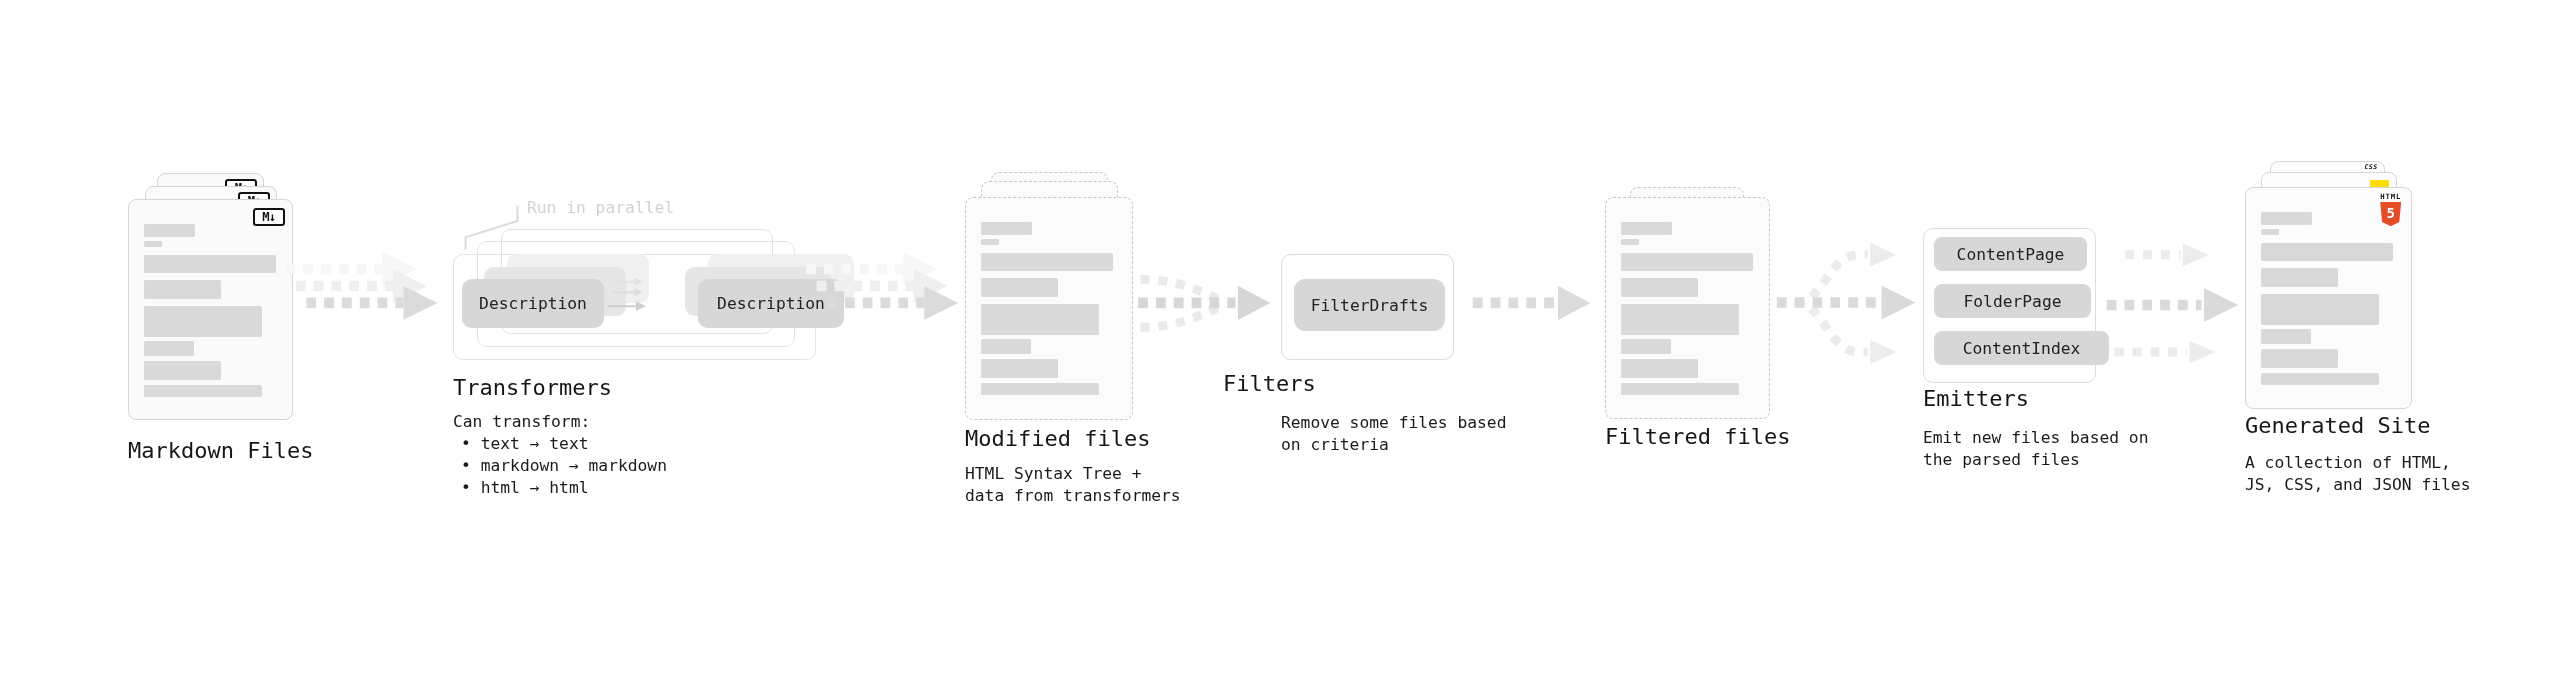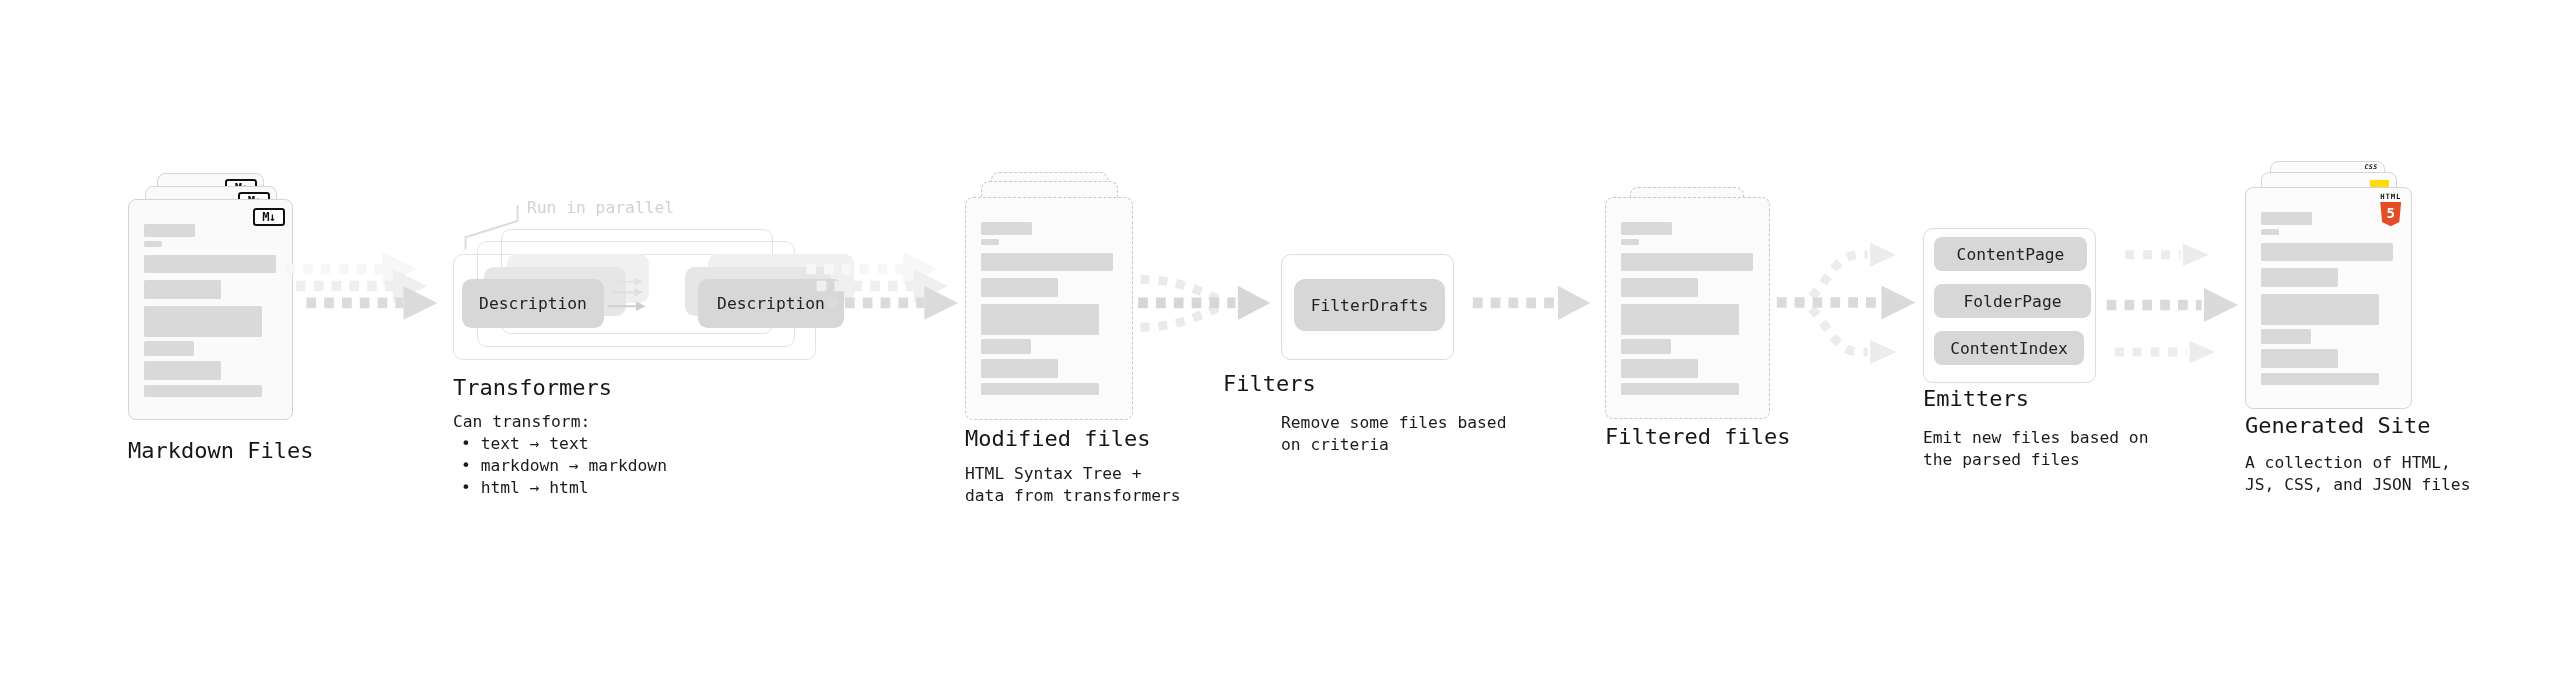--- a/index.html
+++ b/index.html
@@ -213,21 +213,21 @@
     <path d="M 28,77 C 65,77 68,138 108,138 L 118,138" fill="none" stroke="#ececec" stroke-width="11" stroke-dasharray="11 11"></path>
     <polygon points="121,123 153,138 121,153" fill="#ececec"></polygon>
     <line x1="6" y1="77" x2="132" y2="77" stroke="#dadada" stroke-width="13" stroke-dasharray="12 10"></line>
     <polygon points="135,56 177,77 135,98" fill="#dadada"></polygon>
   </svg>
 
   <div>
     <div class="frame filled" style="left:1923px; top:228px; width:173px; height:155px; border-color:#dcdcdc;"></div>
     <div class="pill" style="left:1934px; top:237px; width:153px; height:34px; border-radius:8px;">ContentPage</div>
     <div class="pill" style="left:1934px; top:284px; width:157px; height:34px; border-radius:8.1px;">FolderPage</div>
-    <div class="pill" style="left:1934px; top:331px; width:150px; height:34px; border-radius:8.1px;">ContentIndex</div>
+    <div class="pill" style="left:1934px; top:331px; width:175px; height:34px; border-radius:8.1px;">ContentIndex</div>
     <div class="node-label" style="left:1923px; top:387px;">Emitters</div>
     <div class="node-desc" style="left:1923px; top:427px;">
       <div>Emit new files based on</div>
       <div>the parsed files</div>
     </div>
   </div>
 
   <svg style="left:2101px; top:232px;" width="150" height="138" viewBox="0 0 185 170">
     <line x1="30" y1="28" x2="98" y2="28" stroke="#ececec" stroke-width="11" stroke-dasharray="11 11"></line>
     <polygon points="101,14 133,28 101,42" fill="#ececec"></polygon>

